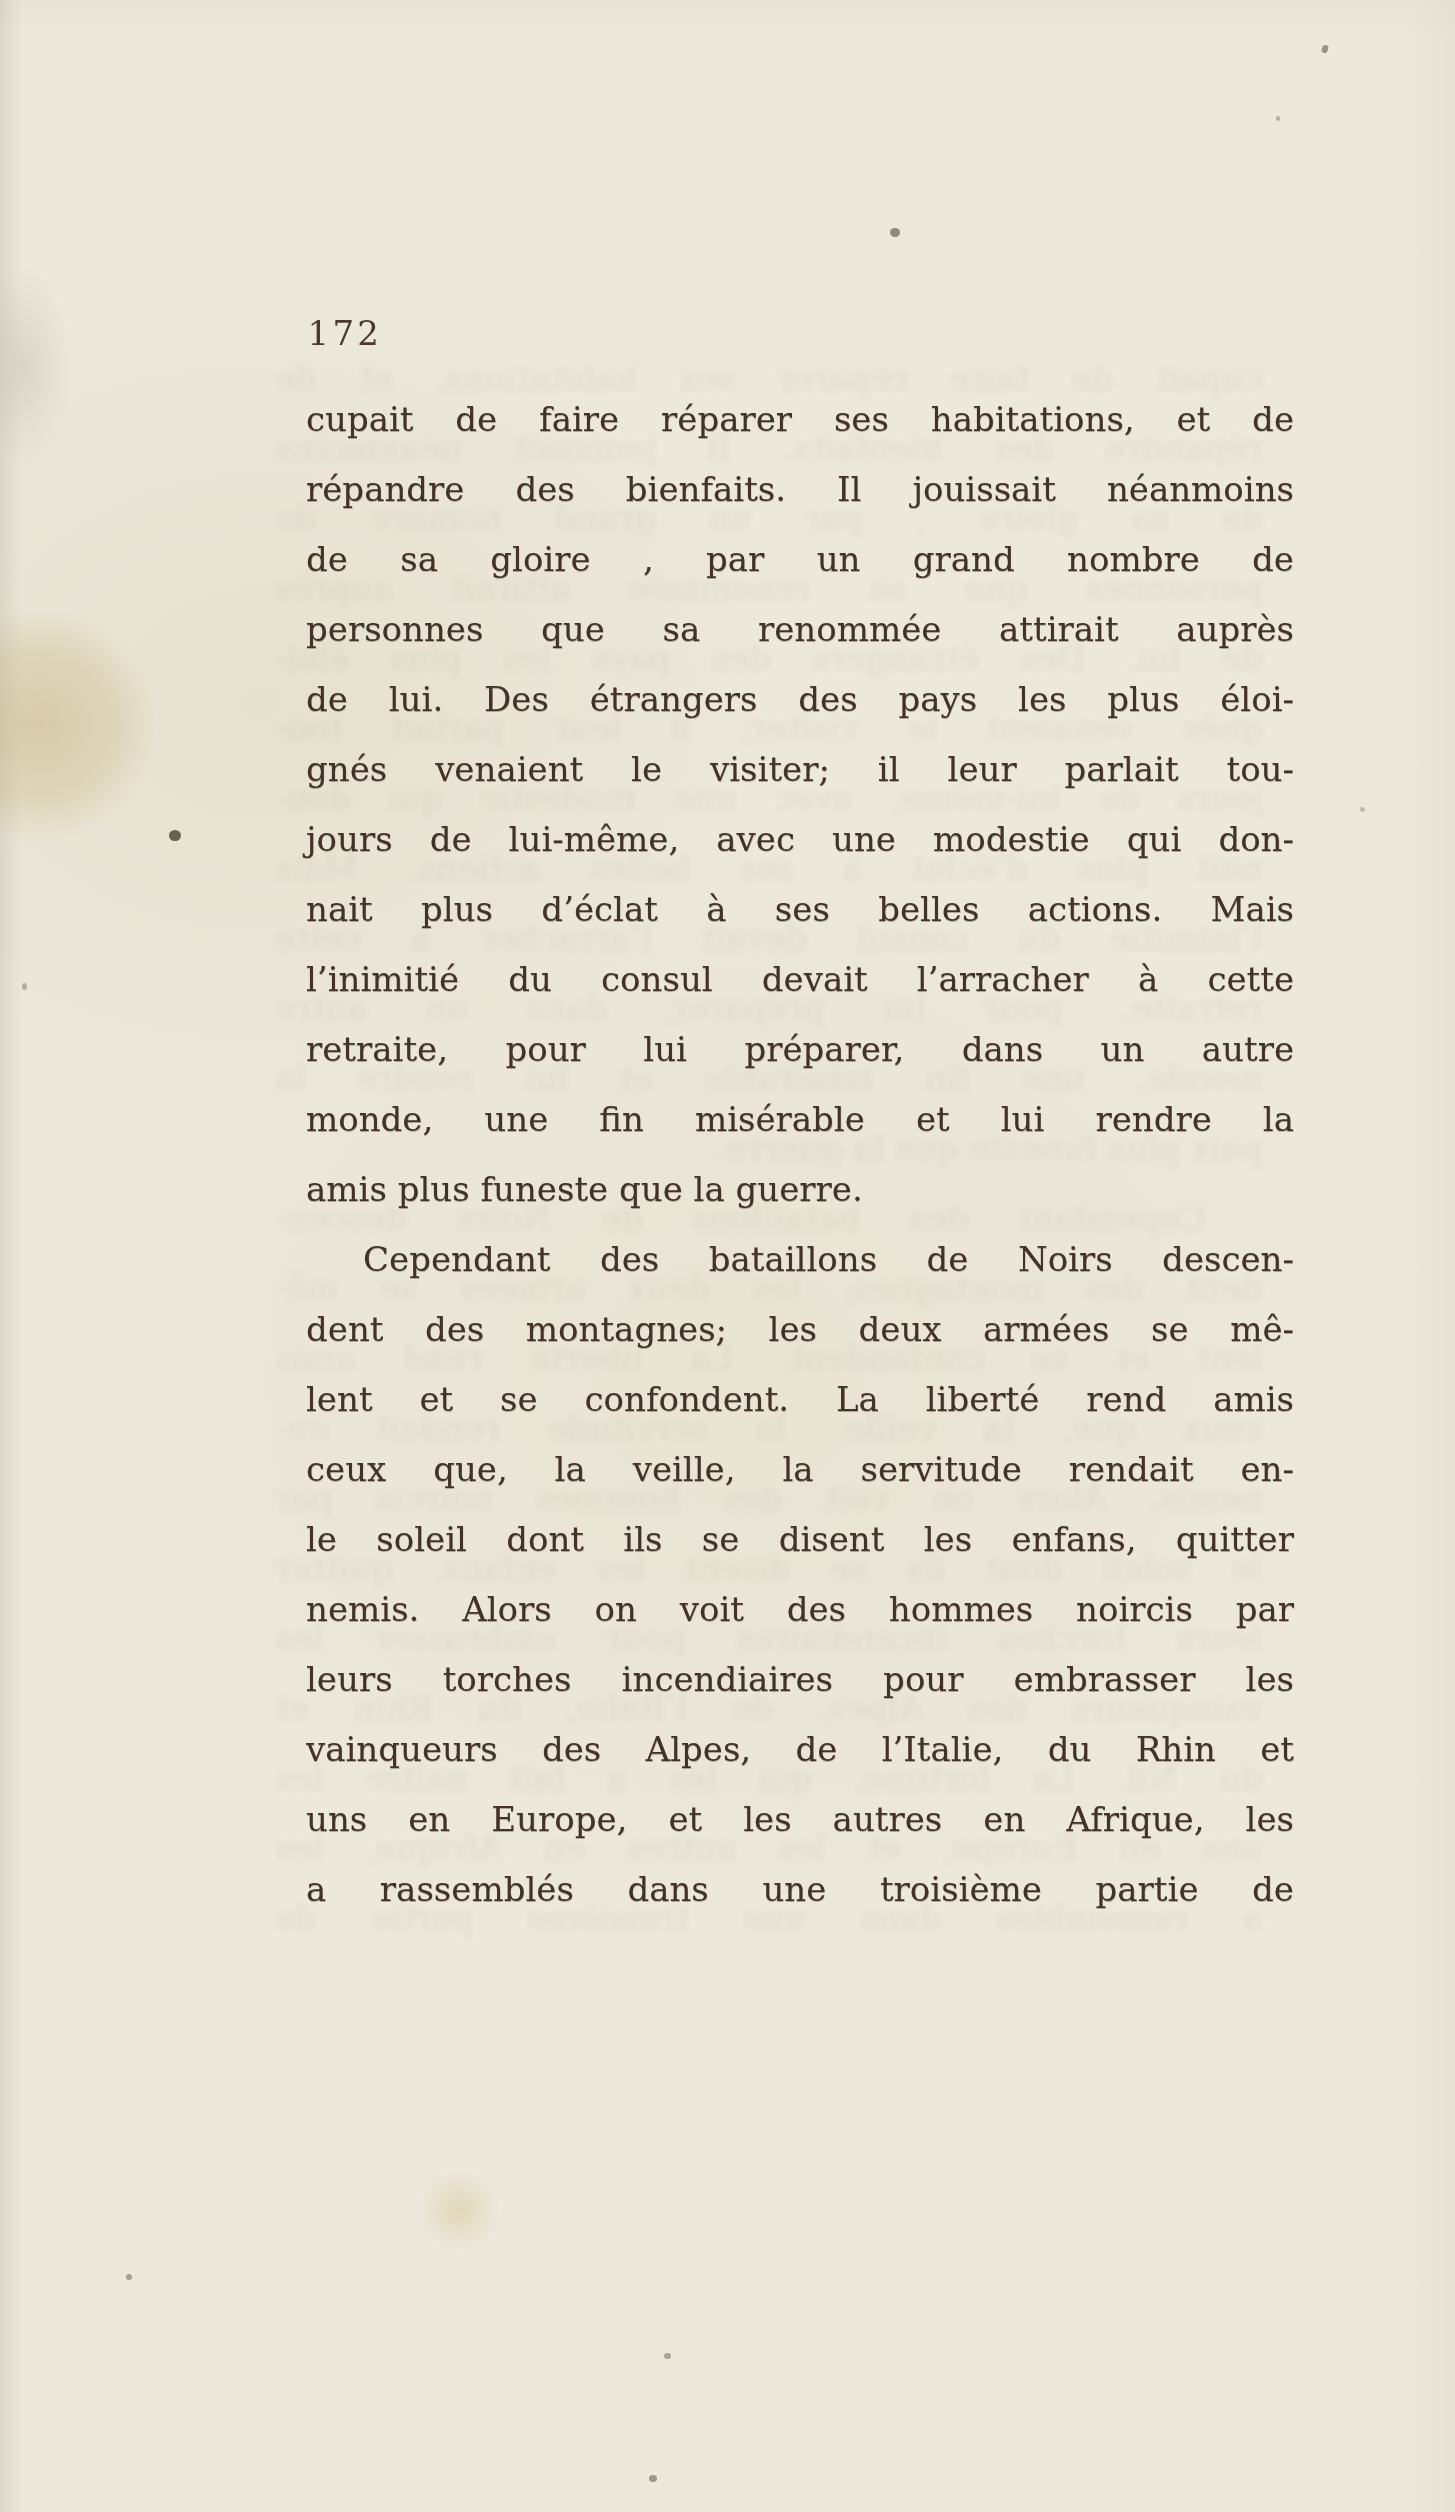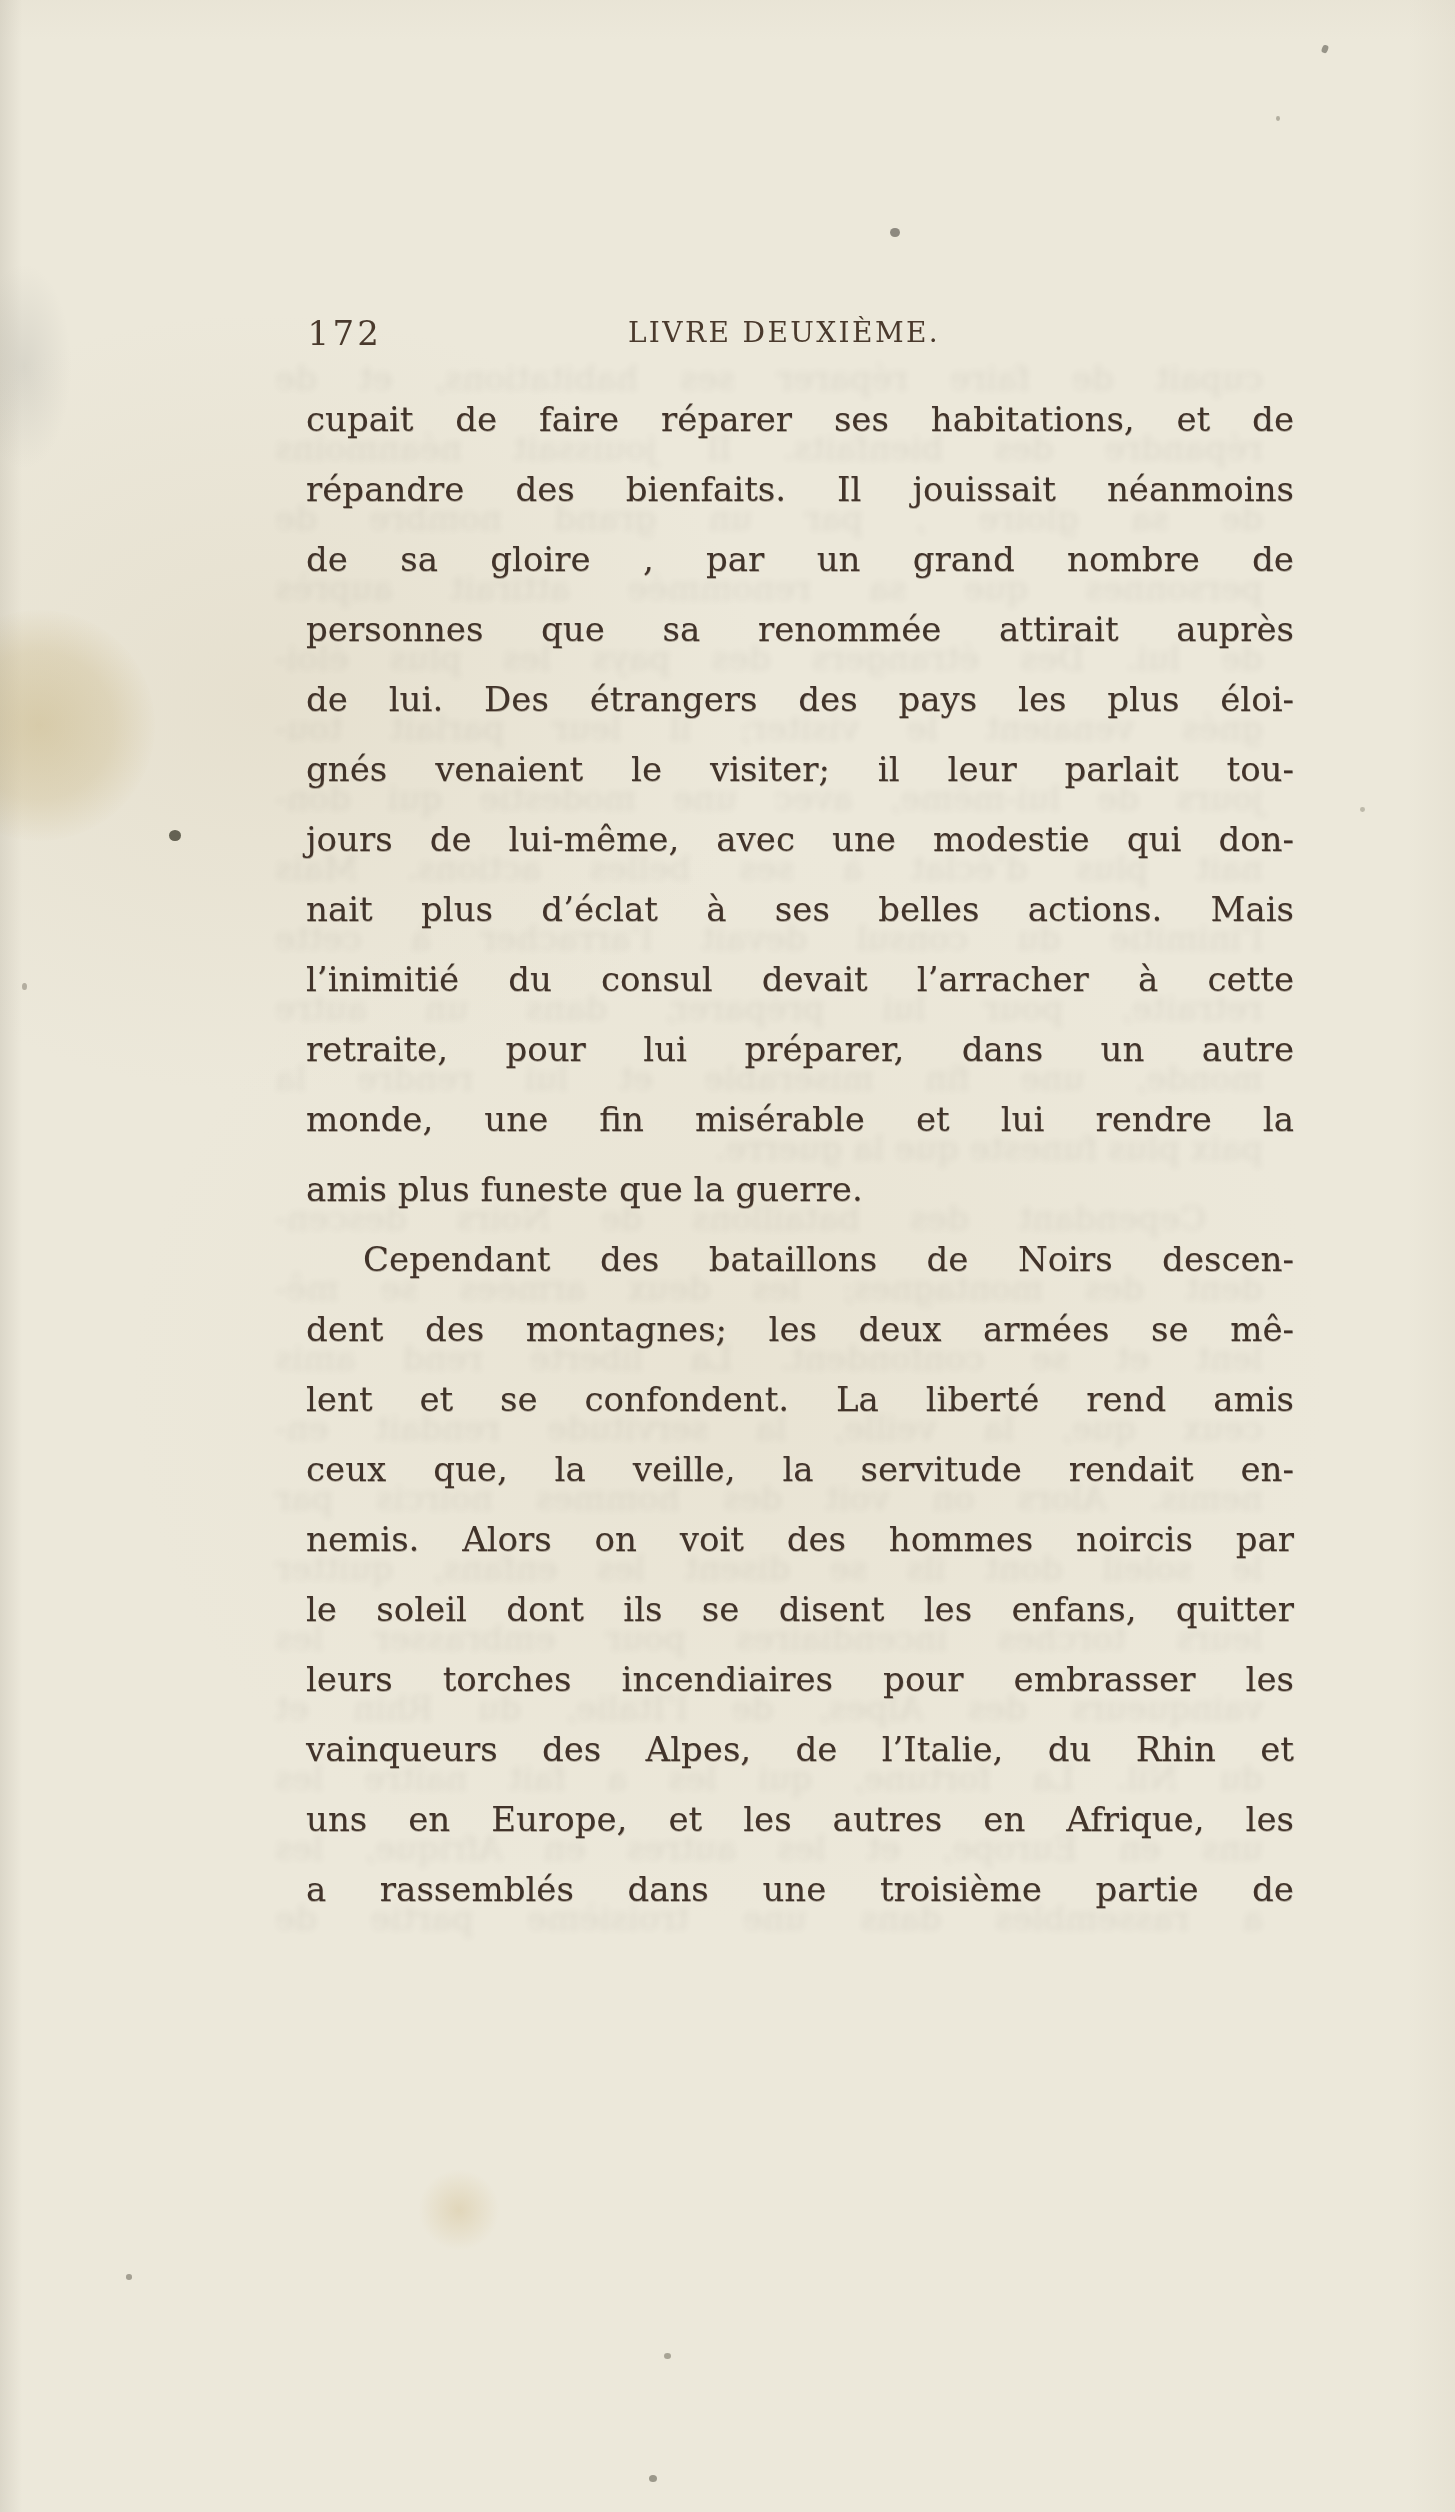--- a/index.html
+++ b/index.html
@@ -120,42 +120,41 @@
       <div class="line">le soleil dont ils se disent les enfans, quitter</div>
       <div class="line">leurs torches incendiaires pour embrasser les</div>
       <div class="line">vainqueurs des Alpes, de l’Italie, du Rhin et</div>
       <div class="line">du Nil. La fortune, qui les a fait naître les</div>
       <div class="line">uns en Europe, et les autres en Afrique, les</div>
       <div class="line">a rassemblés dans une troisième partie de</div>
     </div>
 
   <div class="header">
     <span class="pagenum">172</span>
-    <span class="running-title">LIVRE DEUXIÈME.</span>
   </div>
 
   <div class="text-block">
       <div class="line">cupait de faire réparer ses habitations, et de</div>
       <div class="line">répandre des bienfaits. Il jouissait néanmoins</div>
       <div class="line">de sa gloire , par un grand nombre de</div>
       <div class="line">personnes que sa renommée attirait auprès</div>
       <div class="line">de lui. Des étrangers des pays les plus éloi-</div>
       <div class="line">gnés venaient le visiter; il leur parlait tou-</div>
       <div class="line">jours de lui-même, avec une modestie qui don-</div>
       <div class="line">nait plus d’éclat à ses belles actions. Mais</div>
       <div class="line">l’inimitié du consul devait l’arracher à cette</div>
       <div class="line">retraite, pour lui préparer, dans un autre</div>
       <div class="line">monde, une fin misérable et lui rendre la</div>
       <div class="line no-justify">amis plus funeste que la guerre.</div>
       <div class="line indent">Cependant des bataillons de Noirs descen-</div>
       <div class="line">dent des montagnes; les deux armées se mê-</div>
       <div class="line">lent et se confondent. La liberté rend amis</div>
       <div class="line">ceux que, la veille, la servitude rendait en-</div>
+      <div class="line">le soleil dont ils se disent les enfans, quitter</div>
       <div class="line">nemis. Alors on voit des hommes noircis par</div>
-      <div class="line">le soleil dont ils se disent les enfans, quitter</div>
       <div class="line">leurs torches incendiaires pour embrasser les</div>
       <div class="line">vainqueurs des Alpes, de l’Italie, du Rhin et</div>
       <div class="line">uns en Europe, et les autres en Afrique, les</div>
       <div class="line">a rassemblés dans une troisième partie de</div>
     </div>
 
 </div>
 
 
 </body></html>

